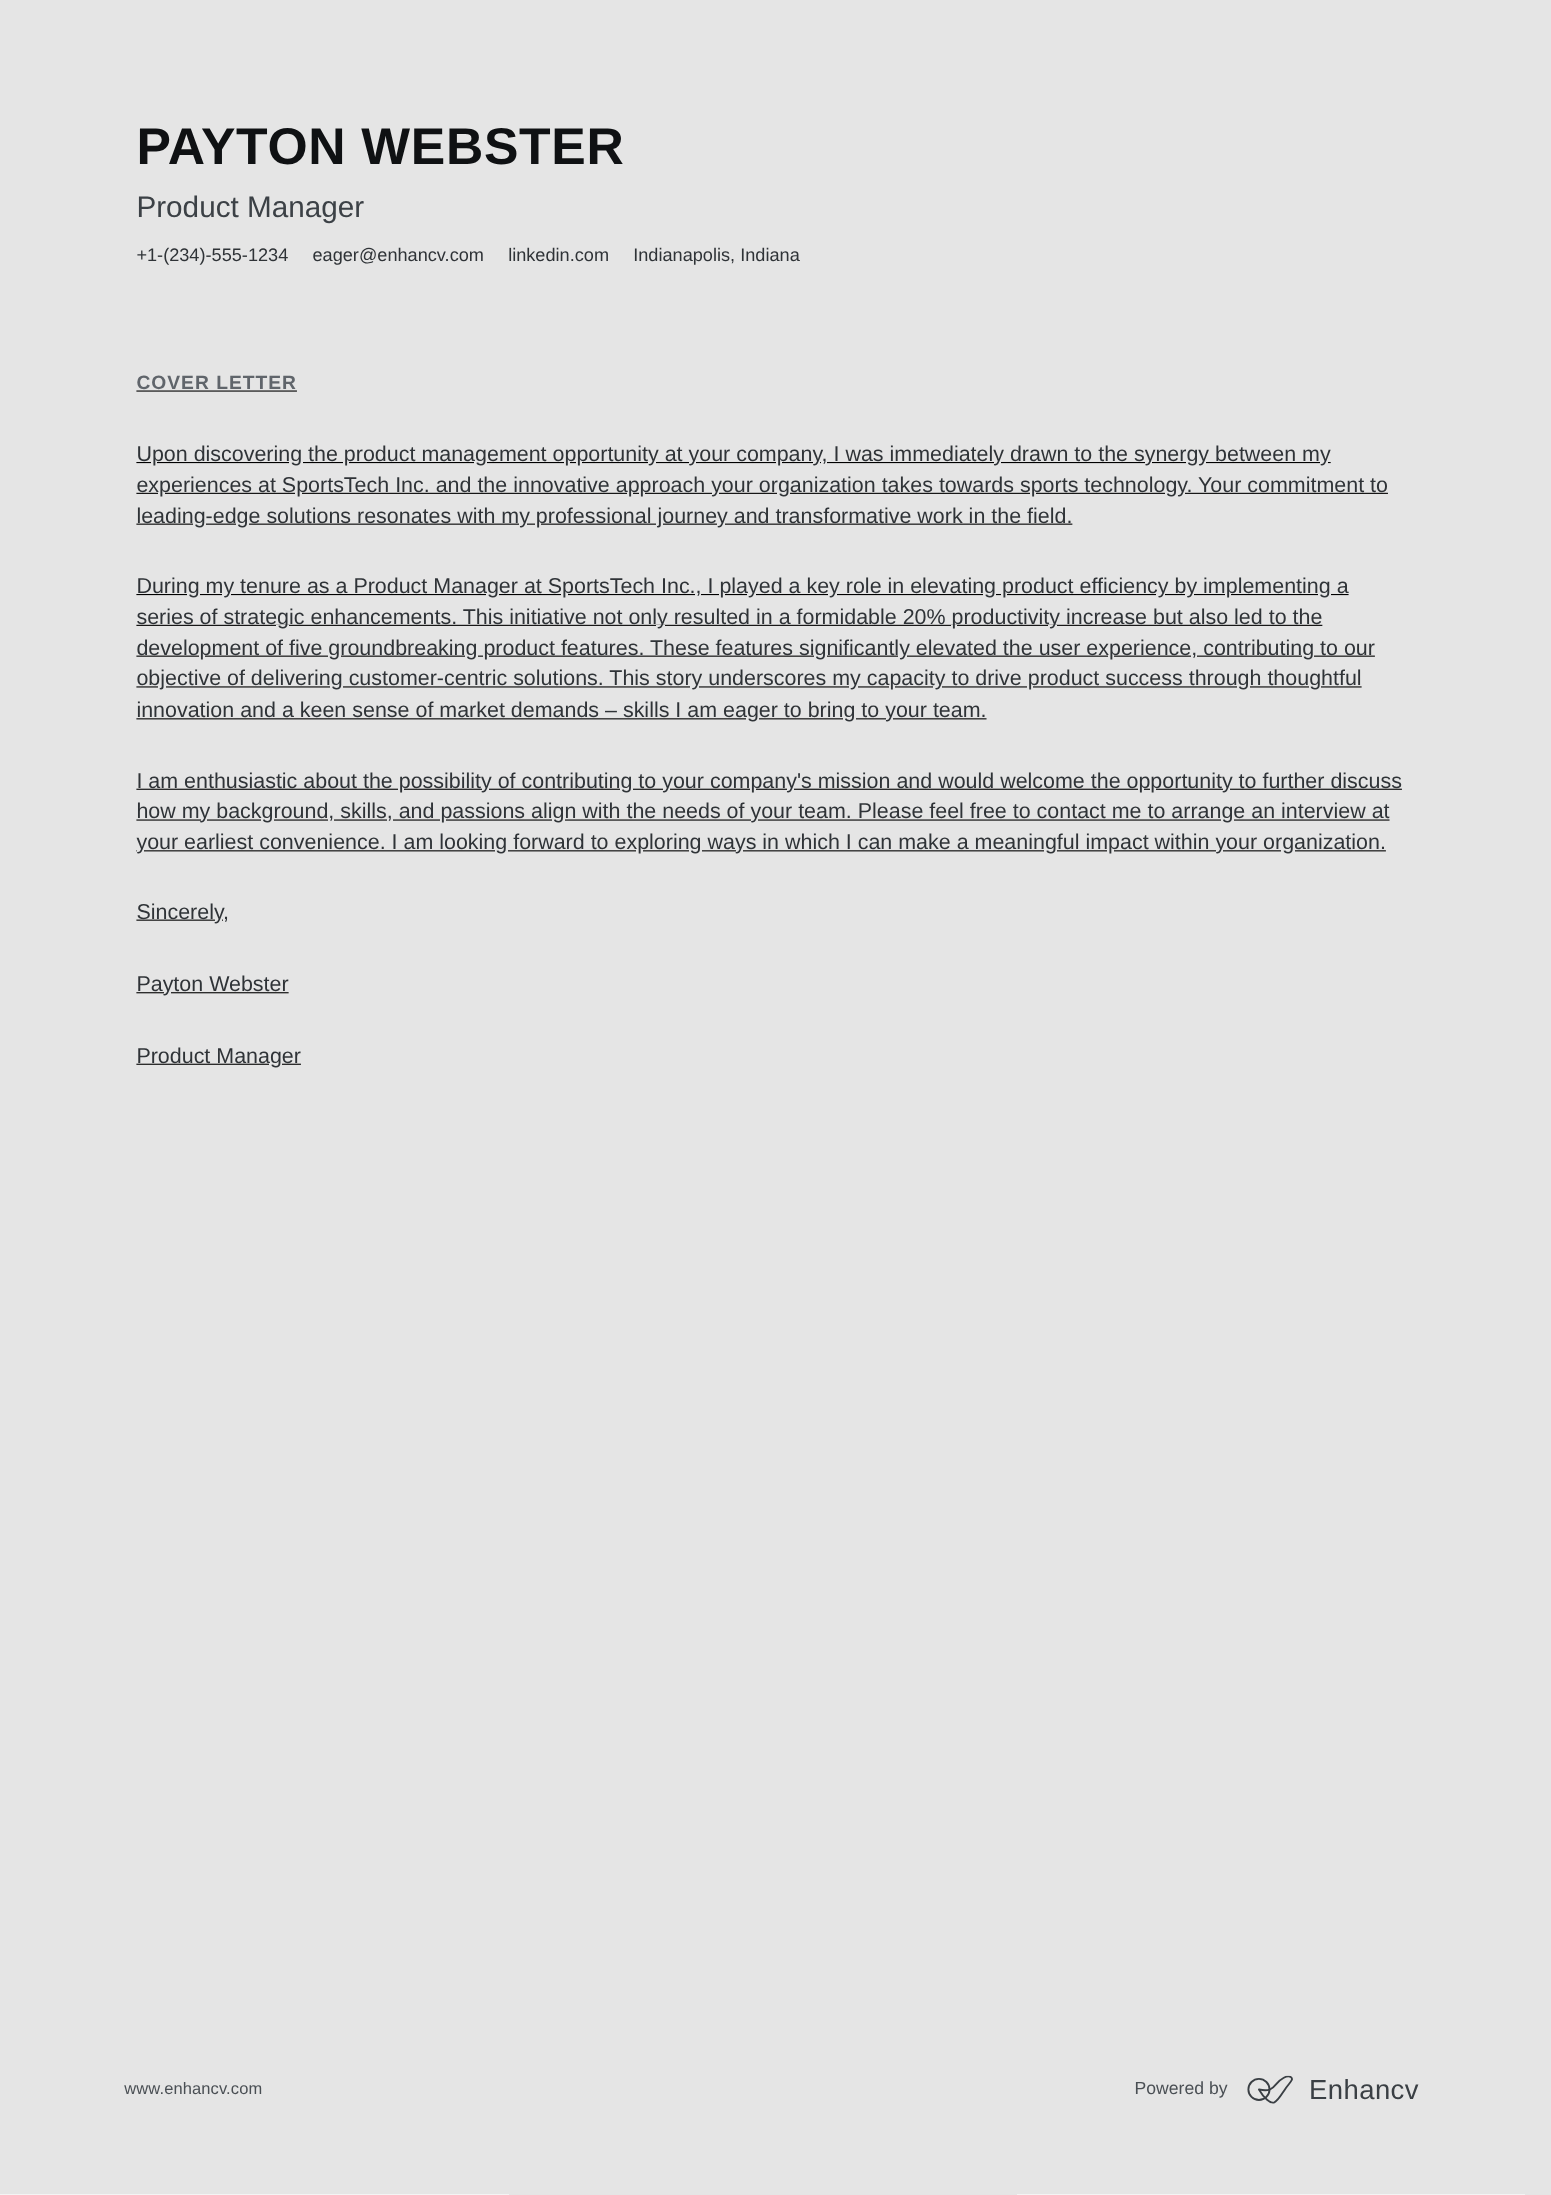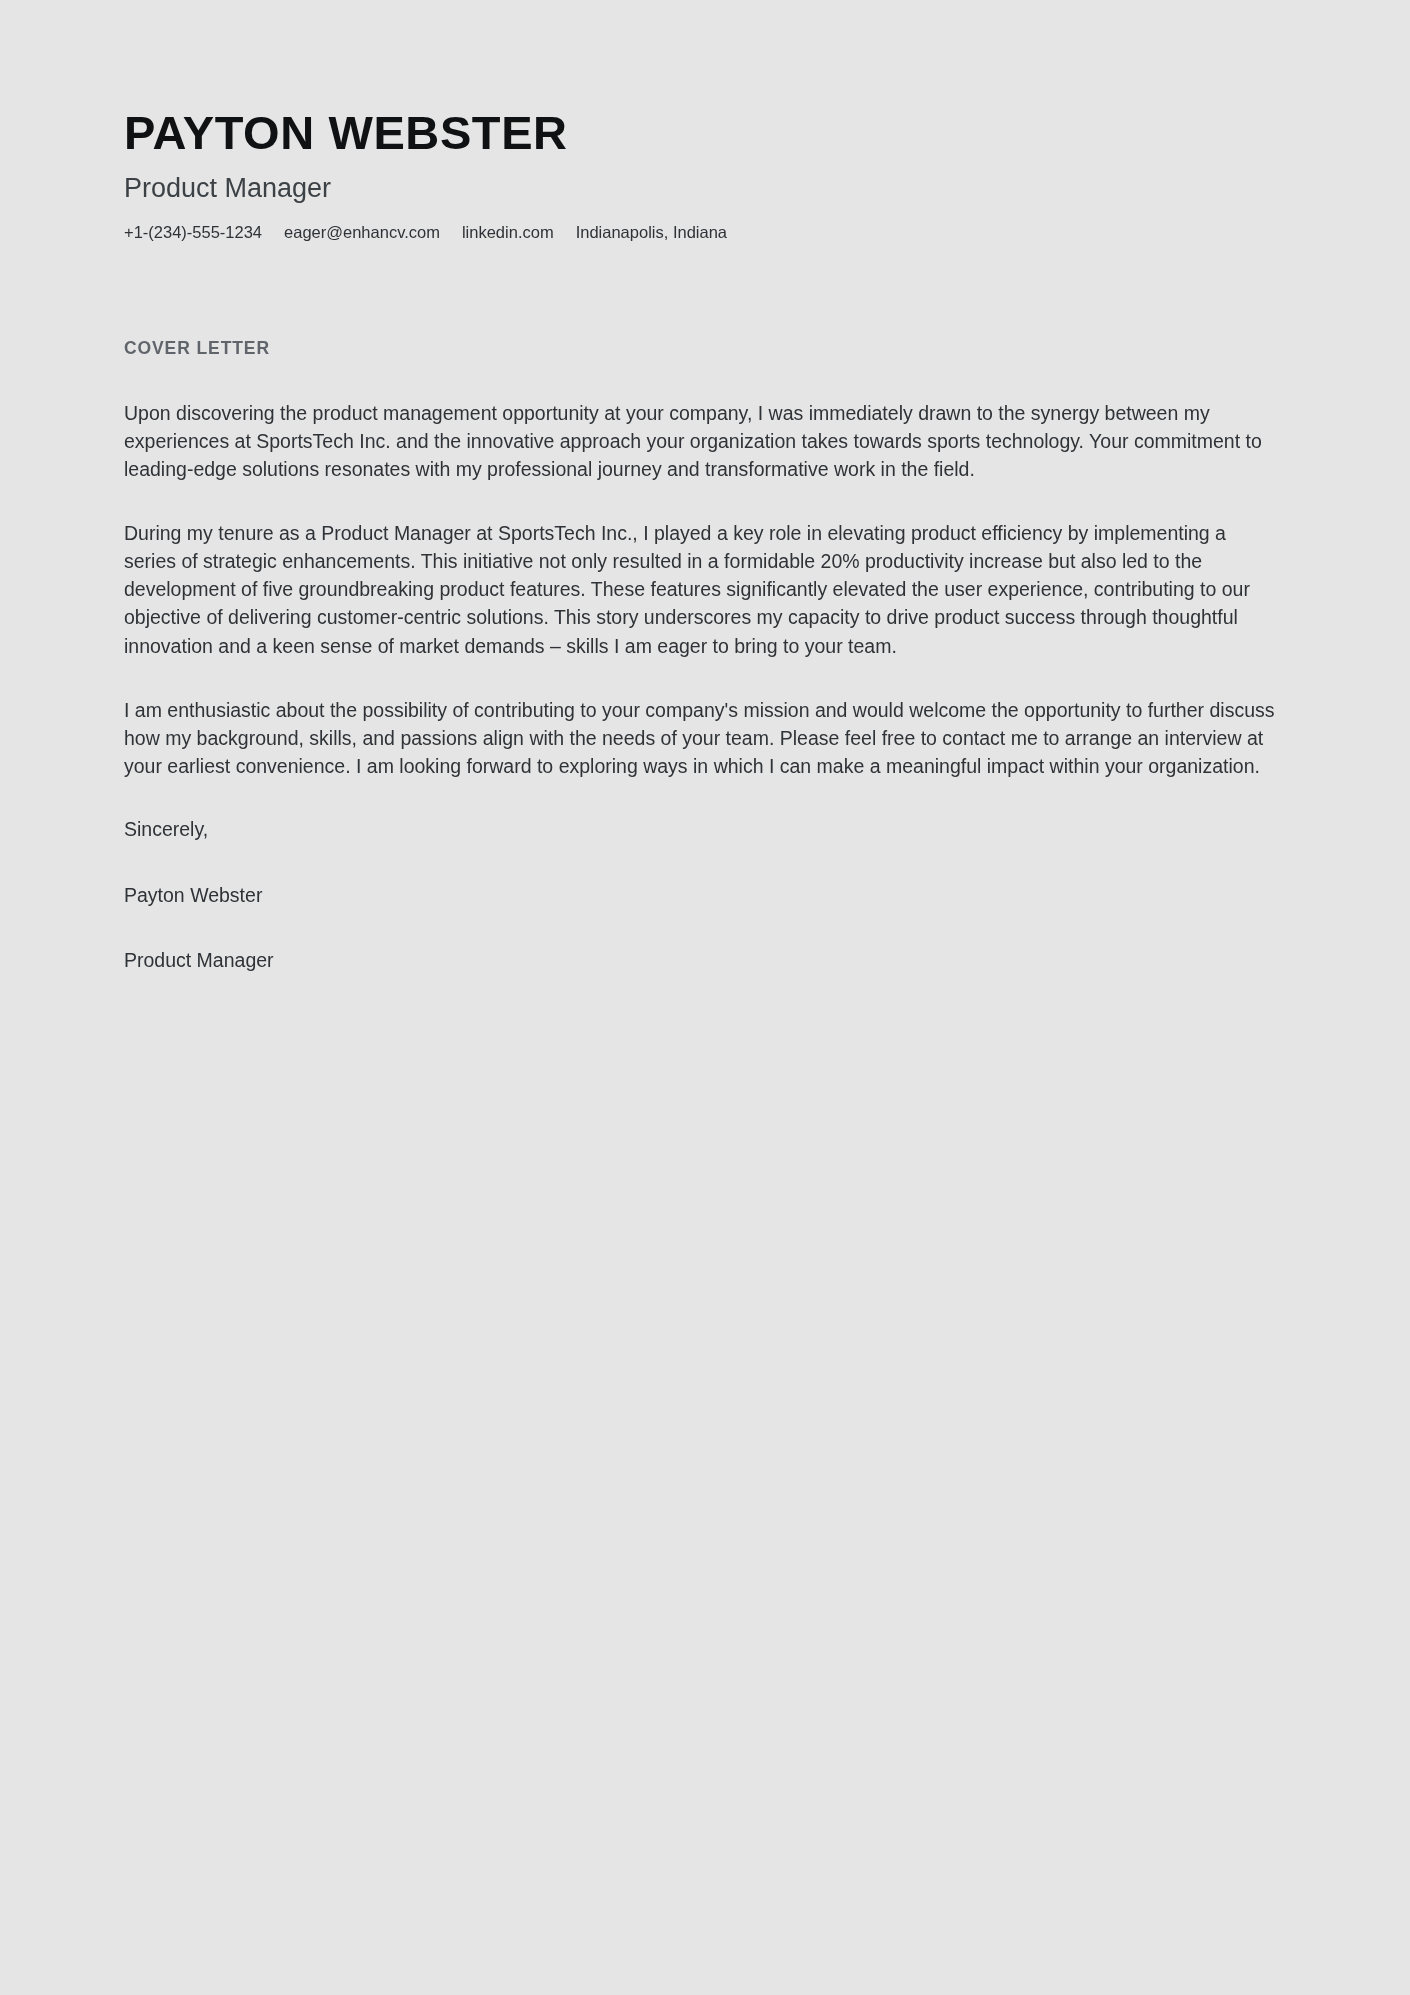--- a/index.html
+++ b/index.html
@@ -60,20 +60,21 @@
     white-space: nowrap;
   }
   .contact-item:last-child { margin-right: 0; }
 
   
   .letter {
     position: absolute;
     left: 124px;
     top: 338px;
     width: 1158px;
+    text-decoration: underline;
   }
   .section-title {
     font-size: 17.5px;
     font-weight: 700;
     letter-spacing: 0.9px;
     color: #60656b;
     text-transform: uppercase;
     margin: 0 0 40px 0;
   }
   .salutation {
@@ -171,14 +172,33 @@
 
     <p class="para">I am enthusiastic about the possibility of contributing to your company's mission and would welcome the opportunity to further discuss how my background, skills, and passions align with the needs of your team. Please feel free to contact me to arrange an interview at your earliest convenience. I am looking forward to exploring ways in which I can make a meaningful impact within your organization.</p>
 
     <p class="closing">Sincerely,</p>
 
     <p class="closing">Payton Webster</p>
 
     <p class="closing">Product Manager</p>
   </div>
 
+  <div class="footer">
+    <div class="footer-url">www.enhancv.com</div>
+
+    <div class="footer-brand">
+      <span class="powered-by">Powered by</span>
+
+      <span class="brand-lockup">
+        <span class="brand-mark">
+          <svg viewBox="0 0 46 26" width="46" height="26" xmlns="http://www.w3.org/2000/svg" fill="none" stroke="#3a3f44" stroke-width="1.7" stroke-linecap="round" stroke-linejoin="round">
+
+            <circle cx="11.5" cy="12.5" r="9.6"></circle>
+
+            <path d="M11.5 12.5 C 16 20.5, 22 25.5, 25.5 24.2 C 29 22.8, 32.5 16.2, 36 11.2 C 39.4 6.3, 43.6 3.2, 40.4 1.2 C 37.2 -0.8, 31.2 2.8, 27.2 7.6 C 23.4 12.2, 20.5 14.6, 11.5 12.5 Z"></path>
+          </svg>
+        </span>
+        <span class="brand-word">Enhancv</span>
+      </span>
+    </div>
+  </div>
 
 </div>
 
 </body></html>

